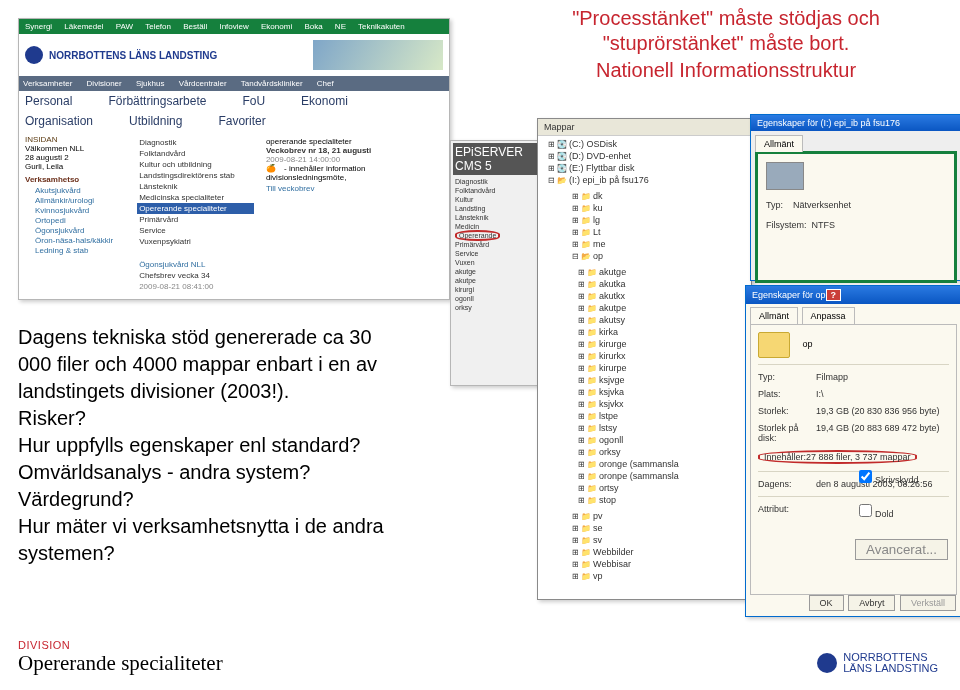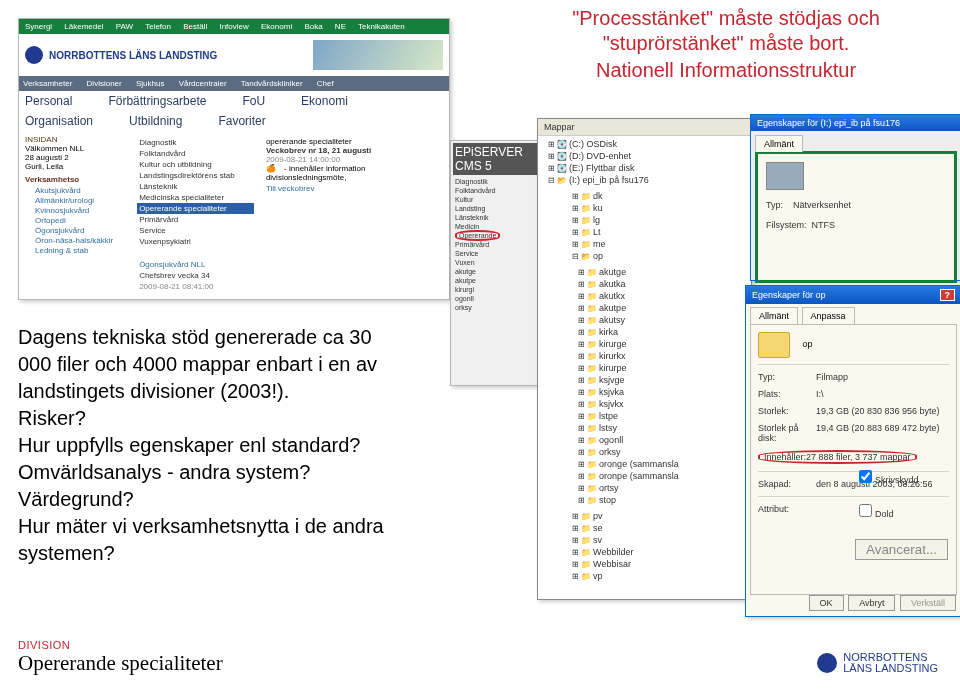--- a/index.html
+++ b/index.html
@@ -53,21 +53,21 @@
 
 .props1{position:absolute;left:750px;top:114px;width:210px;height:165px;border:1px solid #016bce;background:#eee;box-shadow:2px 2px 4px rgba(0,0,0,.2);font-size:9px}
 .props1 .title{background:linear-gradient(#2a7ae2,#0a56c2);color:#fff;padding:3px 6px}
 .props1 .tab{background:#fbf9ef;border:1px solid #bbb;display:inline-block;padding:3px 8px;margin:3px 0 0 4px;border-bottom:none;position:relative;top:1px}
 .props1 .pane{background:#fbf9ef;border:3px solid #15803d;margin:0 4px 4px;padding:8px;height:110px}
 .props1 .icon{width:36px;height:26px;display:inline-block;background:#9ab;vertical-align:middle;margin-right:12px;border:1px solid #888}
 .props1 .row{margin-top:10px;color:#333}
 
 
 .props2{position:absolute;left:745px;top:285px;width:215px;height:330px;border:1px solid #016bce;background:#fbf9ef;box-shadow:2px 2px 4px rgba(0,0,0,.2);font-size:9px}
-.props2 .title{background:linear-gradient(#2a7ae2,#0a56c2);color:#fff;padding:3px 6px;display:flex;justify-content:space-between;align-items:center}
+.props2 .title{background:linear-gradient(#2a7ae2,#0a56c2);color:#fff;padding:3px 6px;display:flex;justify-content:flex-start;align-items:center}
 .props2 .title .q{background:#ca3e39;border:1px solid #fff;color:#fff;padding:0 4px;font-weight:bold}
 .props2 .tabs{padding:3px 0 0 4px}
 .props2 .tabs span{display:inline-block;background:#fbf9ef;border:1px solid #bbb;border-bottom:none;padding:3px 8px;margin-right:1px}
 .props2 .pane{border:1px solid #bbb;margin:0 4px 4px;padding:7px;height:255px;position:relative;background:#fbf9ef}
 .props2 .folder{width:30px;height:24px;display:inline-block;background:#f6d773;border:1px solid #c9a933;vertical-align:middle;margin-right:10px;border-radius:2px}
 .props2 .row{margin:7px 0;color:#333;display:flex}
 .props2 .row .k{width:58px;color:#333}
 .props2 hr{border:none;border-top:1px solid #d8d5c4;margin:6px 0}
 .props2 .circled{border:2px solid #c12a2a;border-radius:50%/40%;padding:0 4px;display:inline-block}
 .props2 .attrs{position:absolute;right:8px;bottom:34px;color:#333}
@@ -285,21 +285,21 @@
         </div>
       <div class="row">
           <span class="k">Storlek på disk:</span>
           <span>19,4 GB (20 883 689 472 byte)</span>
         </div>
       <div class="row">
           <span class="circled"><span class="k">Innehåller:</span><span>27 888 filer, 3 737 mappar</span></span>
         </div>
       <hr>
       <div class="row">
-          <span class="k">Skapad:</span>
+          <span class="k">Dagens:</span>
           <span>den 8 augusti 2003, 08:26:56</span>
         </div>
       <hr>
       <div class="row">
           <span class="k">Attribut:</span>
         </div>
       <div class="attrs">
         <label><input type="checkbox" checked="" style=""><span>Skrivskydd</span></label>
         <label><input type="checkbox" style=""><span>Dold</span></label>
         <button class="btn" style="position:static;margin-top:4px">Avancerat...</button>

